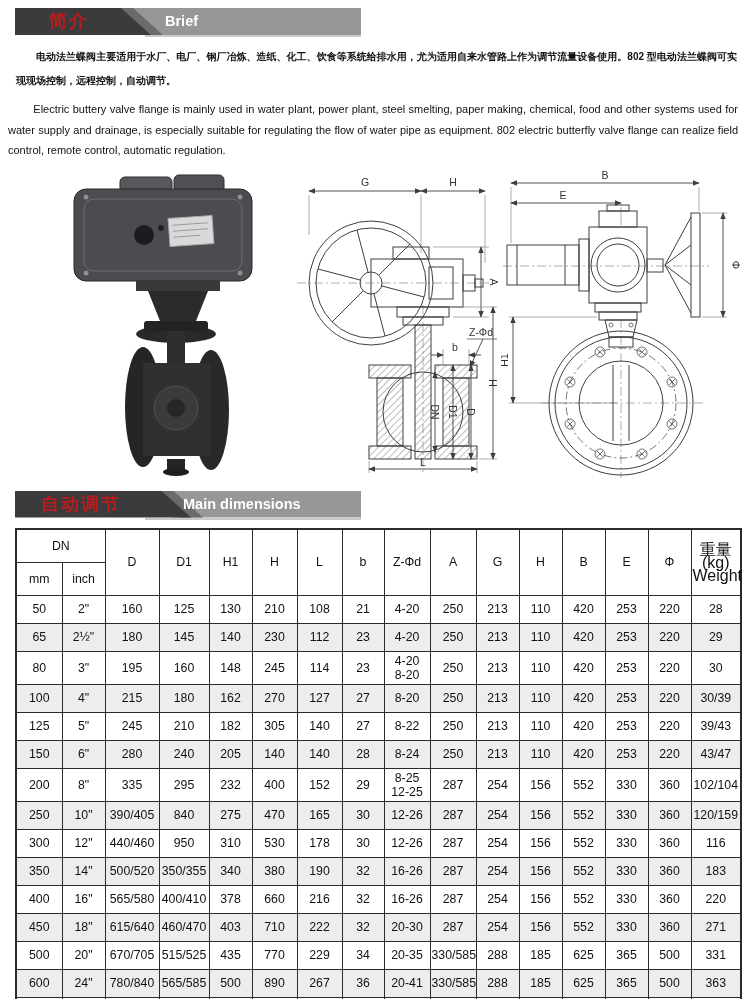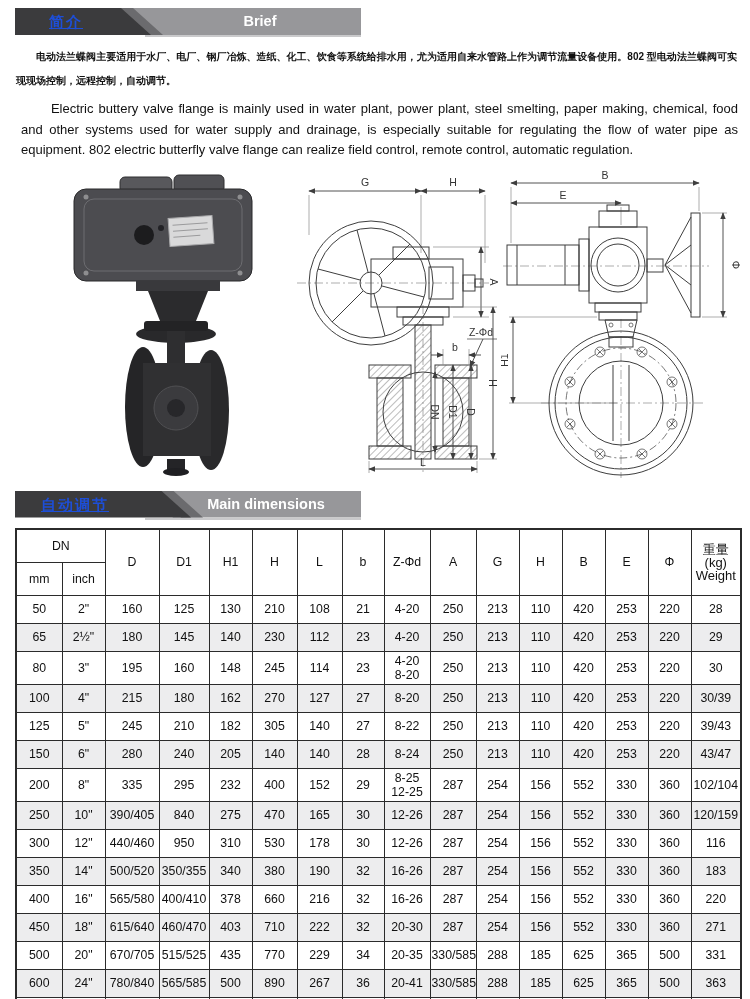--- a/index.html
+++ b/index.html
@@ -13,50 +13,50 @@
   .banner::after { content:''; position:absolute; left:130px; right:0; bottom:-2px; height:2px; background:#c9c9cb; }
   .banner-gray { position:absolute; inset:0; background:#97979a; }
   .banner-mid  { position:absolute; inset:0; background:#6b6b6e; }
   .banner-dark { position:absolute; inset:0; background:#3b3b3d; }
   .banner1 .banner-gray { clip-path:polygon(88px 0,100% 0,100% 100%,118px 100%); }
   .banner1 .banner-mid  { clip-path:polygon(96px 0,118px 0,148px 100%,126px 100%); }
   .banner1 .banner-dark { clip-path:polygon(0 0,106px 0,136px 100%,0 100%); }
   .banner2 .banner-gray { clip-path:polygon(128px 0,100% 0,100% 100%,158px 100%); }
   .banner2 .banner-mid  { clip-path:polygon(136px 0,158px 0,188px 100%,166px 100%); }
   .banner2 .banner-dark { clip-path:polygon(0 0,146px 0,176px 100%,0 100%); }
-  .banner-zh { position:absolute; top:0; height:27px; line-height:27px; color:#1d4ed8; font-weight:bold; font-size:15px; letter-spacing:2px;text-decoration:underline; }
+  .banner-zh { position:absolute; top:0; height:27px; line-height:27px; color:#b91c1c; font-weight:bold; font-size:18px; letter-spacing:2px; }
   .banner1 .banner-zh { left:34px; }
   .banner2 .banner-zh { left:26px; }
-  .banner-en { position:absolute; top:0; height:27px; line-height:27px; color:#fff; font-weight:bold; font-size:14.5px; text-align:center; }
+  .banner-en { position:absolute; top:0; height:27px; line-height:27px; color:#fff; font-weight:bold; font-size:14.5px; text-align:left; }
   .banner1 .banner-en { left:150px; width:190px; }
   .banner2 .banner-en { left:168px; width:166px; }
 
   
   .para-zh { margin:10px 13px 2px 16px; font-size:10px; font-weight:bold; line-height:24px; text-align:justify; text-indent:2em; }
-  .para-en { margin:6px 12px 0 21px; font-size:13px; line-height:20.5px; text-align:justify; text-indent:2.3em; }
+  .para-en { margin:6px 12px 0 8px; font-size:11px; line-height:20.5px; text-align:justify; text-indent:2.3em; }
 
   
   .figures { display:flex; align-items:flex-start; padding-left:48px; margin-top:6px; height:316px; }
   .fig text { font-family:"Liberation Sans","DejaVu Sans",sans-serif; font-size:10.5px; fill:#333; }
   .ln   { fill:none; stroke:#3e3e3e; stroke-width:1; }
   .lnth { fill:none; stroke:#3e3e3e; stroke-width:0.7; }
   .hatched { fill:url(#hatch); stroke:#3e3e3e; stroke-width:1; }
   .dim  { stroke:#3e3e3e; stroke-width:0.9; marker-start:url(#arw); marker-end:url(#arw); }
   .dime { stroke:#3e3e3e; stroke-width:0.9; marker-end:url(#arw); }
   .ext  { stroke:#8a8a8a; stroke-width:0.7; }
   .cl   { stroke:#8a8a8a; stroke-width:0.7; stroke-dasharray:9 3 2 3; }
 
   
   .table-wrap { margin:10px 0 0 15px; }
   table { border-collapse:collapse; width:725px; table-layout:fixed; }
   table, th, td { border:1px solid #2b2b2b; }
   table { border-width:2px; }
   th, td { text-align:center; vertical-align:middle; padding:2px 1px; font-size:12.3px; white-space:pre-line; }
   thead th { font-weight:normal; height:28px; }
-  th[data-name="weight-header"] { font-size:13px; line-height:13px; }
+  th[data-name="weight-header"] { font-size:16px; line-height:13px; }
   tbody td { height:23px; }
   tbody tr:nth-child(even) { background:#ededee; }
 </style>
 </head>
 <body>
 
 <svg width="0" height="0" style="position:absolute">
   <defs>
     <marker id="arw" viewBox="0 0 10 10" refX="9" refY="5" markerWidth="8" markerHeight="8" orient="auto-start-reverse">
       <path d="M0,1 L10,5 L0,9 z" fill="#3e3e3e"></path>

